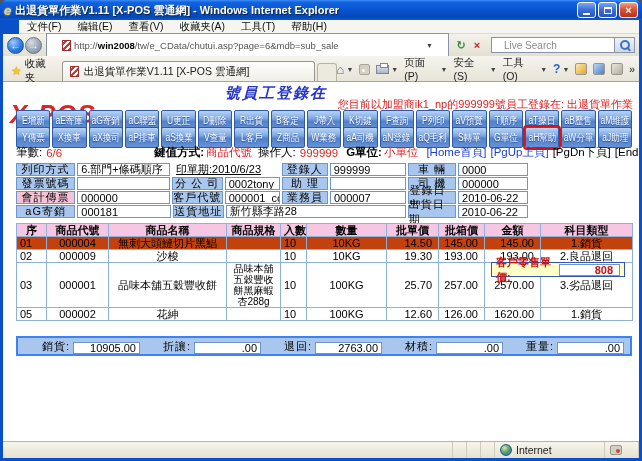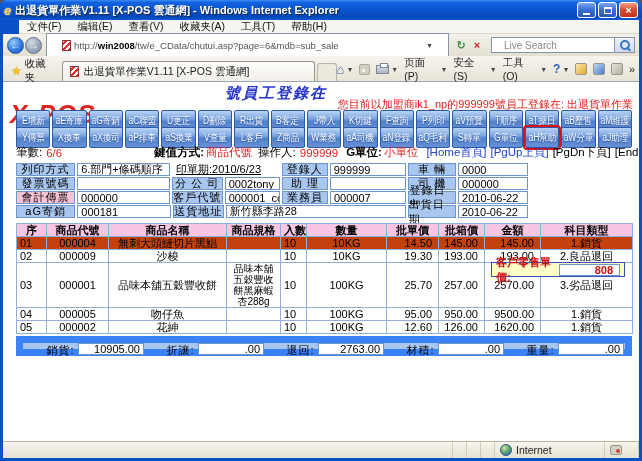--- a/index.html
+++ b/index.html
@@ -107,22 +107,22 @@
   .dtable tr{height:13px;}
   .dtable tr.tall{height:44px;}
   .hlrow td{background:#c2410c;}
   .ta-c{text-align:center;} .ta-r{text-align:right;padding-right:6px!important;} .ta-l{text-align:left;}
   .spec{font-size:10px;white-space:normal!important;line-height:1.15;}
   .tooltip{position:absolute;left:488px;top:180px;width:134px;height:15px;background:#ffffc6;
     border:1px solid #3355bb;display:flex;align-items:center;font-size:11px;font-weight:bold;color:#cc1111;
     padding:0 4px;z-index:5;}
   .tooltip .tval{margin-left:auto;padding-right:6px;}
   
-  .totals{position:absolute;left:13px;top:254px;width:616px;height:20px;background:#a9c7ee;border:7px solid #3b82f6;
-    display:flex;align-items:flex-start;font-size:11px;padding:0 1px;}
+  .totals{position:absolute;left:13px;top:254px;width:616px;height:20px;background:#a9c7ee;border:2px solid #3b82f6;
+    display:flex;align-items:flex-end;font-size:11px;padding:0 1px;}
   .tlabel{width:54px;text-align:right;padding-right:3px;letter-spacing:1px;}
   .tval{width:67px;height:12px;background:#fff;border:1px solid #6d96cc;text-align:right;padding:0 3px;line-height:11px;}
   .note{position:absolute;left:13px;top:275px;font-size:11px;color:#000;}
   
   .statusbar{position:absolute;left:3px;top:441px;width:636px;height:17px;
     background:linear-gradient(180deg,#f7f5eb,#e6e2d2);border-top:1px solid #b9b5a5;
     display:flex;align-items:center;font-size:10.5px;color:#222;}
   .sbcell{height:100%;display:flex;align-items:center;padding:0 5px;border-right:1px solid #cfcaba;}
   .sbfill{flex:1;border-right:none;}
   .sbsep{width:14px;padding:0;border-right:1px solid #cfcaba;height:100%;}
@@ -461,32 +461,20 @@
         <td class="ta-c">品味本舖五穀豐收餅</td>
         <td class="ta-c spec">品味本舖五穀豐收餅黑麻蝦杏288g</td>
         <td class="ta-l">10</td>
         <td class="ta-c">100KG</td>
         <td class="ta-r">25.70</td>
         <td class="ta-r">257.00</td>
         <td class="ta-r">2570.00</td>
         <td class="ta-c">3.劣品退回</td>
       </tr>
       <tr>
-        <td class="ta-l">04</td>
-        <td class="ta-c">000005</td>
-        <td class="ta-c">吻仔魚</td>
-        <td class="ta-c"></td>
-        <td class="ta-l">10</td>
-        <td class="ta-c">100KG</td>
-        <td class="ta-r">95.00</td>
-        <td class="ta-r">950.00</td>
-        <td class="ta-r">9500.00</td>
-        <td class="ta-c">1.銷貨</td>
-      </tr>
-      <tr>
         <td class="ta-l">05</td>
         <td class="ta-c">000002</td>
         <td class="ta-c">花紳</td>
         <td class="ta-c"></td>
         <td class="ta-l">10</td>
         <td class="ta-c">100KG</td>
         <td class="ta-r">12.60</td>
         <td class="ta-r">126.00</td>
         <td class="ta-r">1620.00</td>
         <td class="ta-c">1.銷貨</td>

